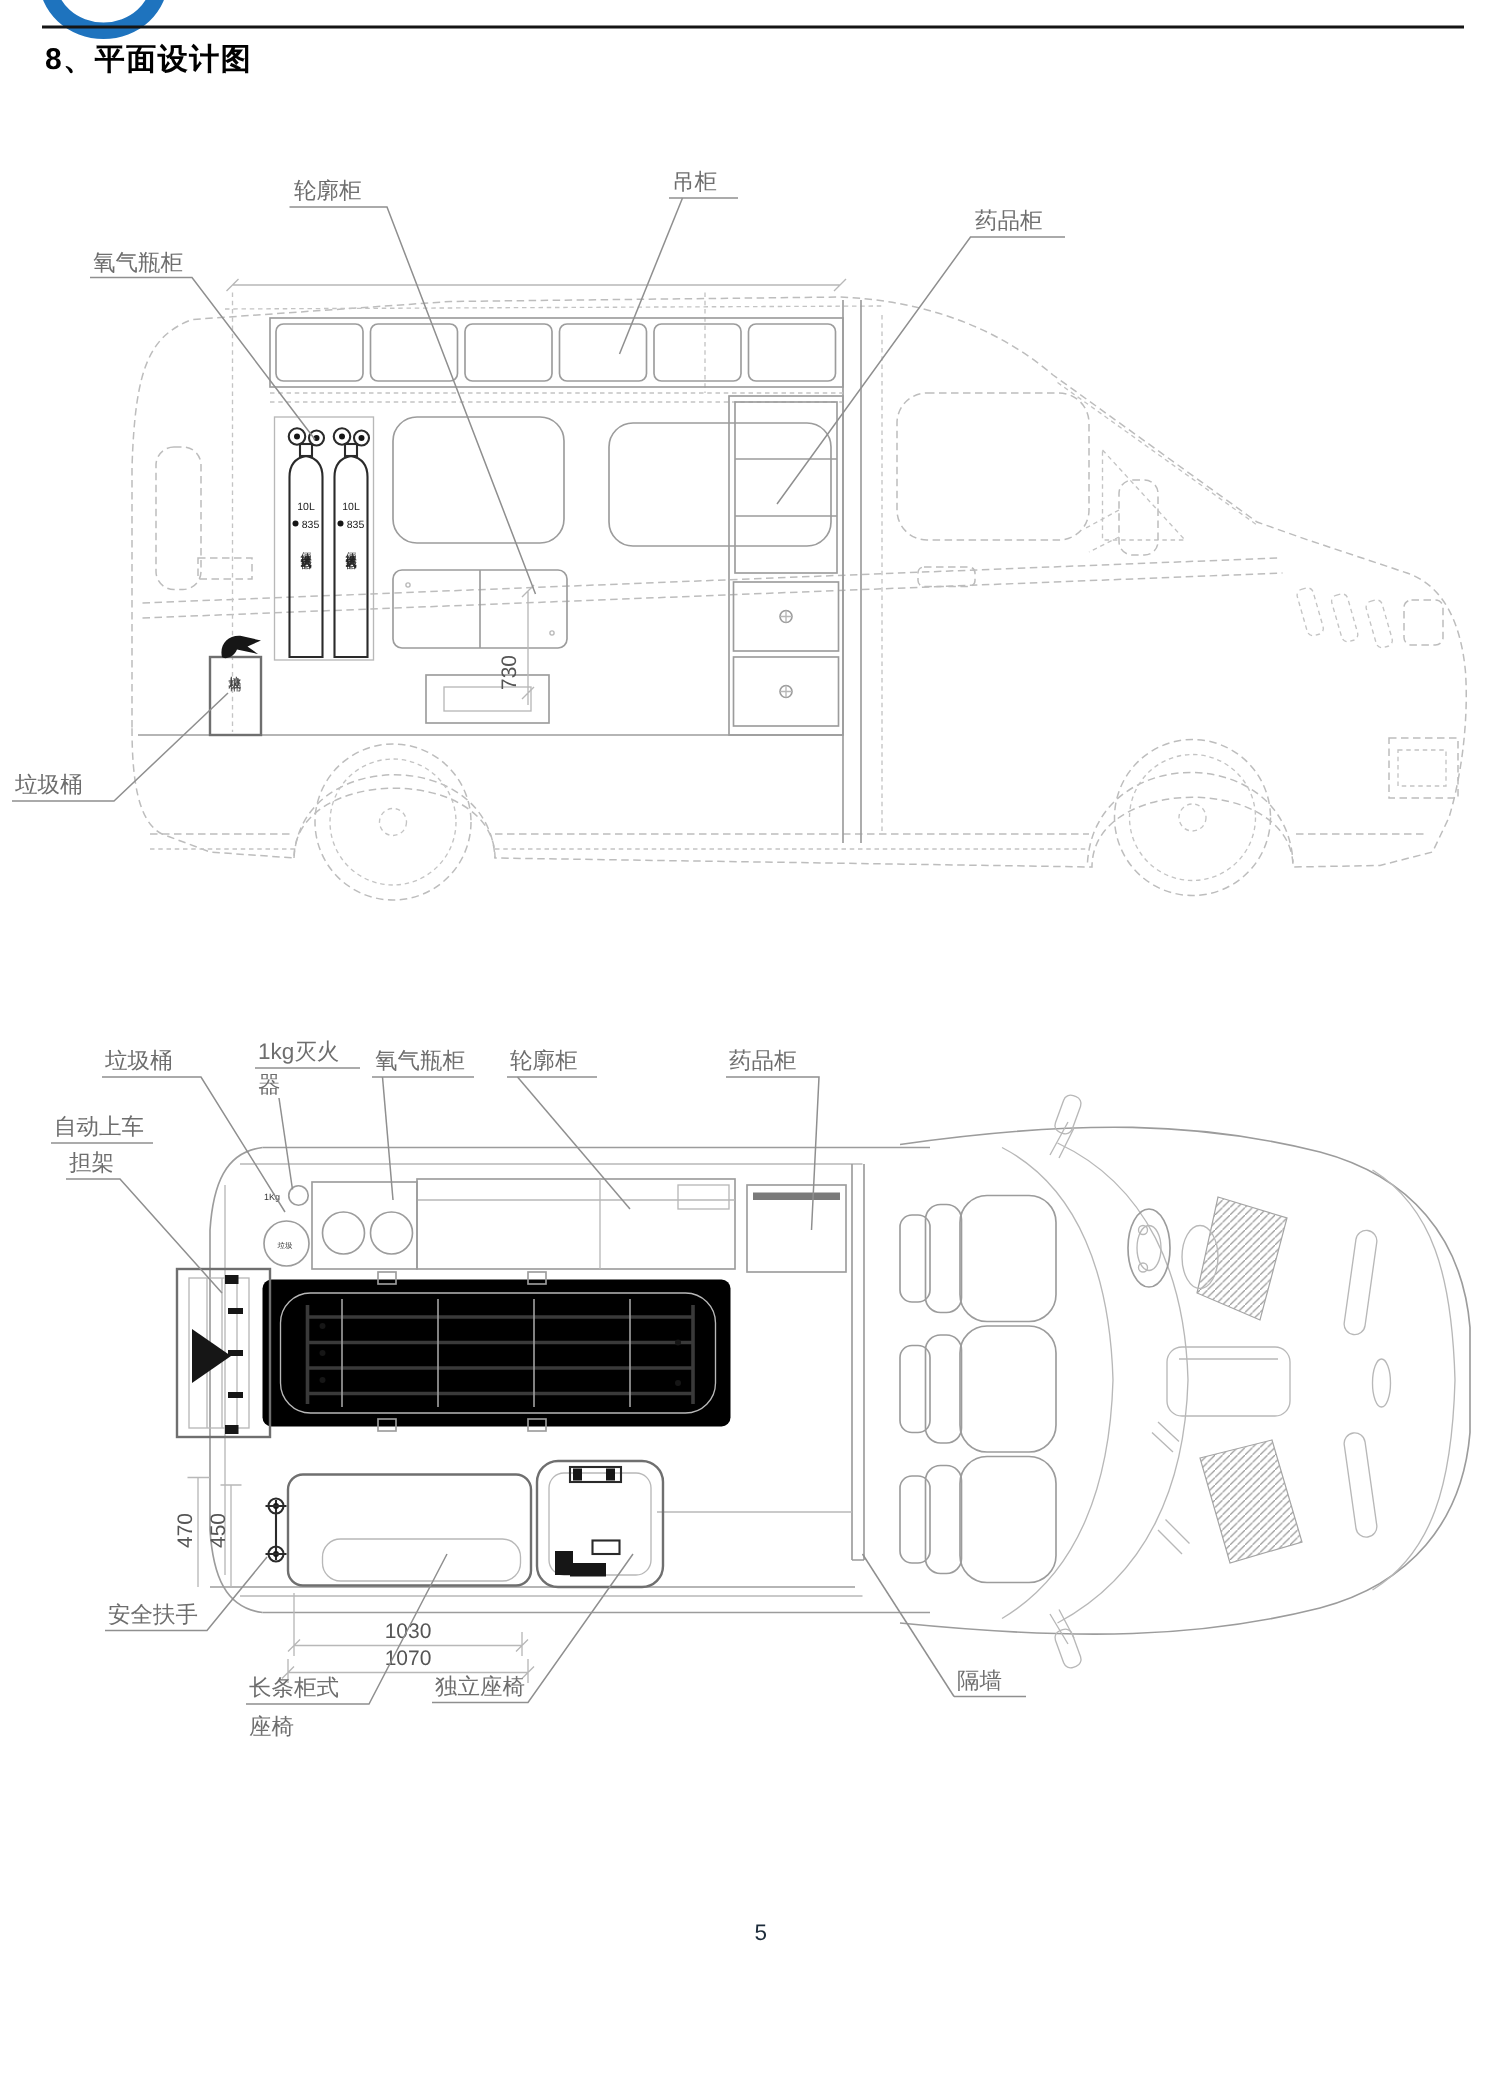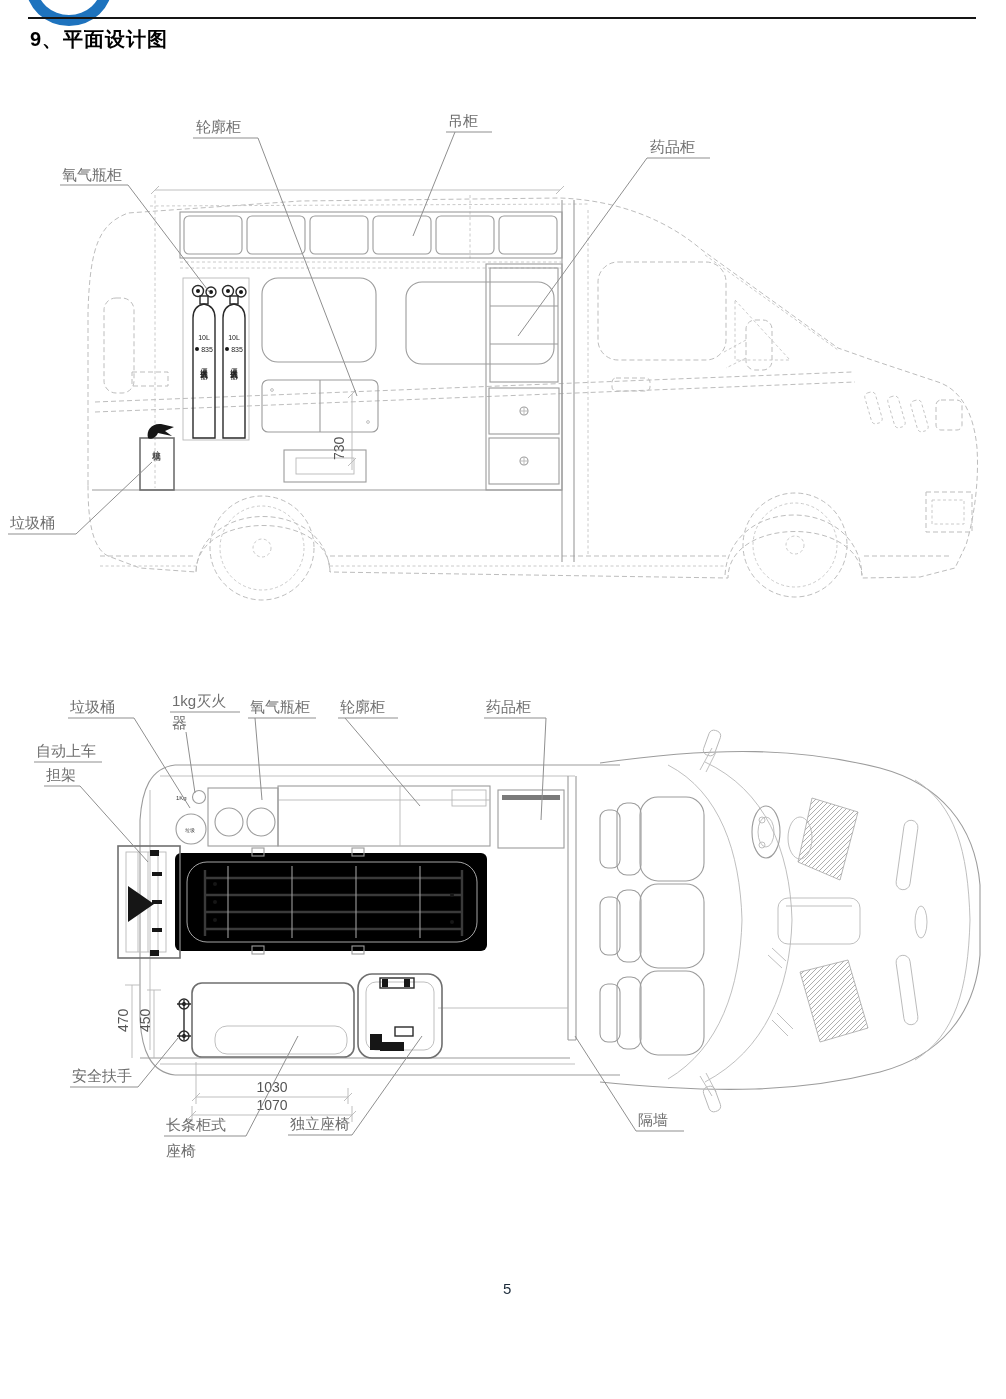--- a/index.html
+++ b/index.html
@@ -26,21 +26,21 @@
   .vtx{writing-mode:vertical-rl;text-orientation:upright;font-size:7.5px;fill:#222;letter-spacing:1px;}
   .vtx2{writing-mode:vertical-rl;text-orientation:upright;font-size:8.5px;fill:#444;letter-spacing:1px;}
   .leader{fill:none;stroke:#8f8f8f;stroke-width:1;}
 </style>
 </head>
 <body>
 
 <div id="page">
   <div class="logo"></div>
   <div class="rule"></div>
-  <div class="title">9、平面设计图</div>
+  <div class="title">8、平面设计图</div>
 
   <svg width="1006" height="1399" viewBox="0 0 1006 1399">
     <defs>
       <pattern id="hatch" width="5" height="5" patternUnits="userSpaceOnUse">
         <path d="M0,5 L5,0" stroke="#9a9a9a" stroke-width="0.8"></path>
       </pattern>
     </defs>
 
     <g>
 

